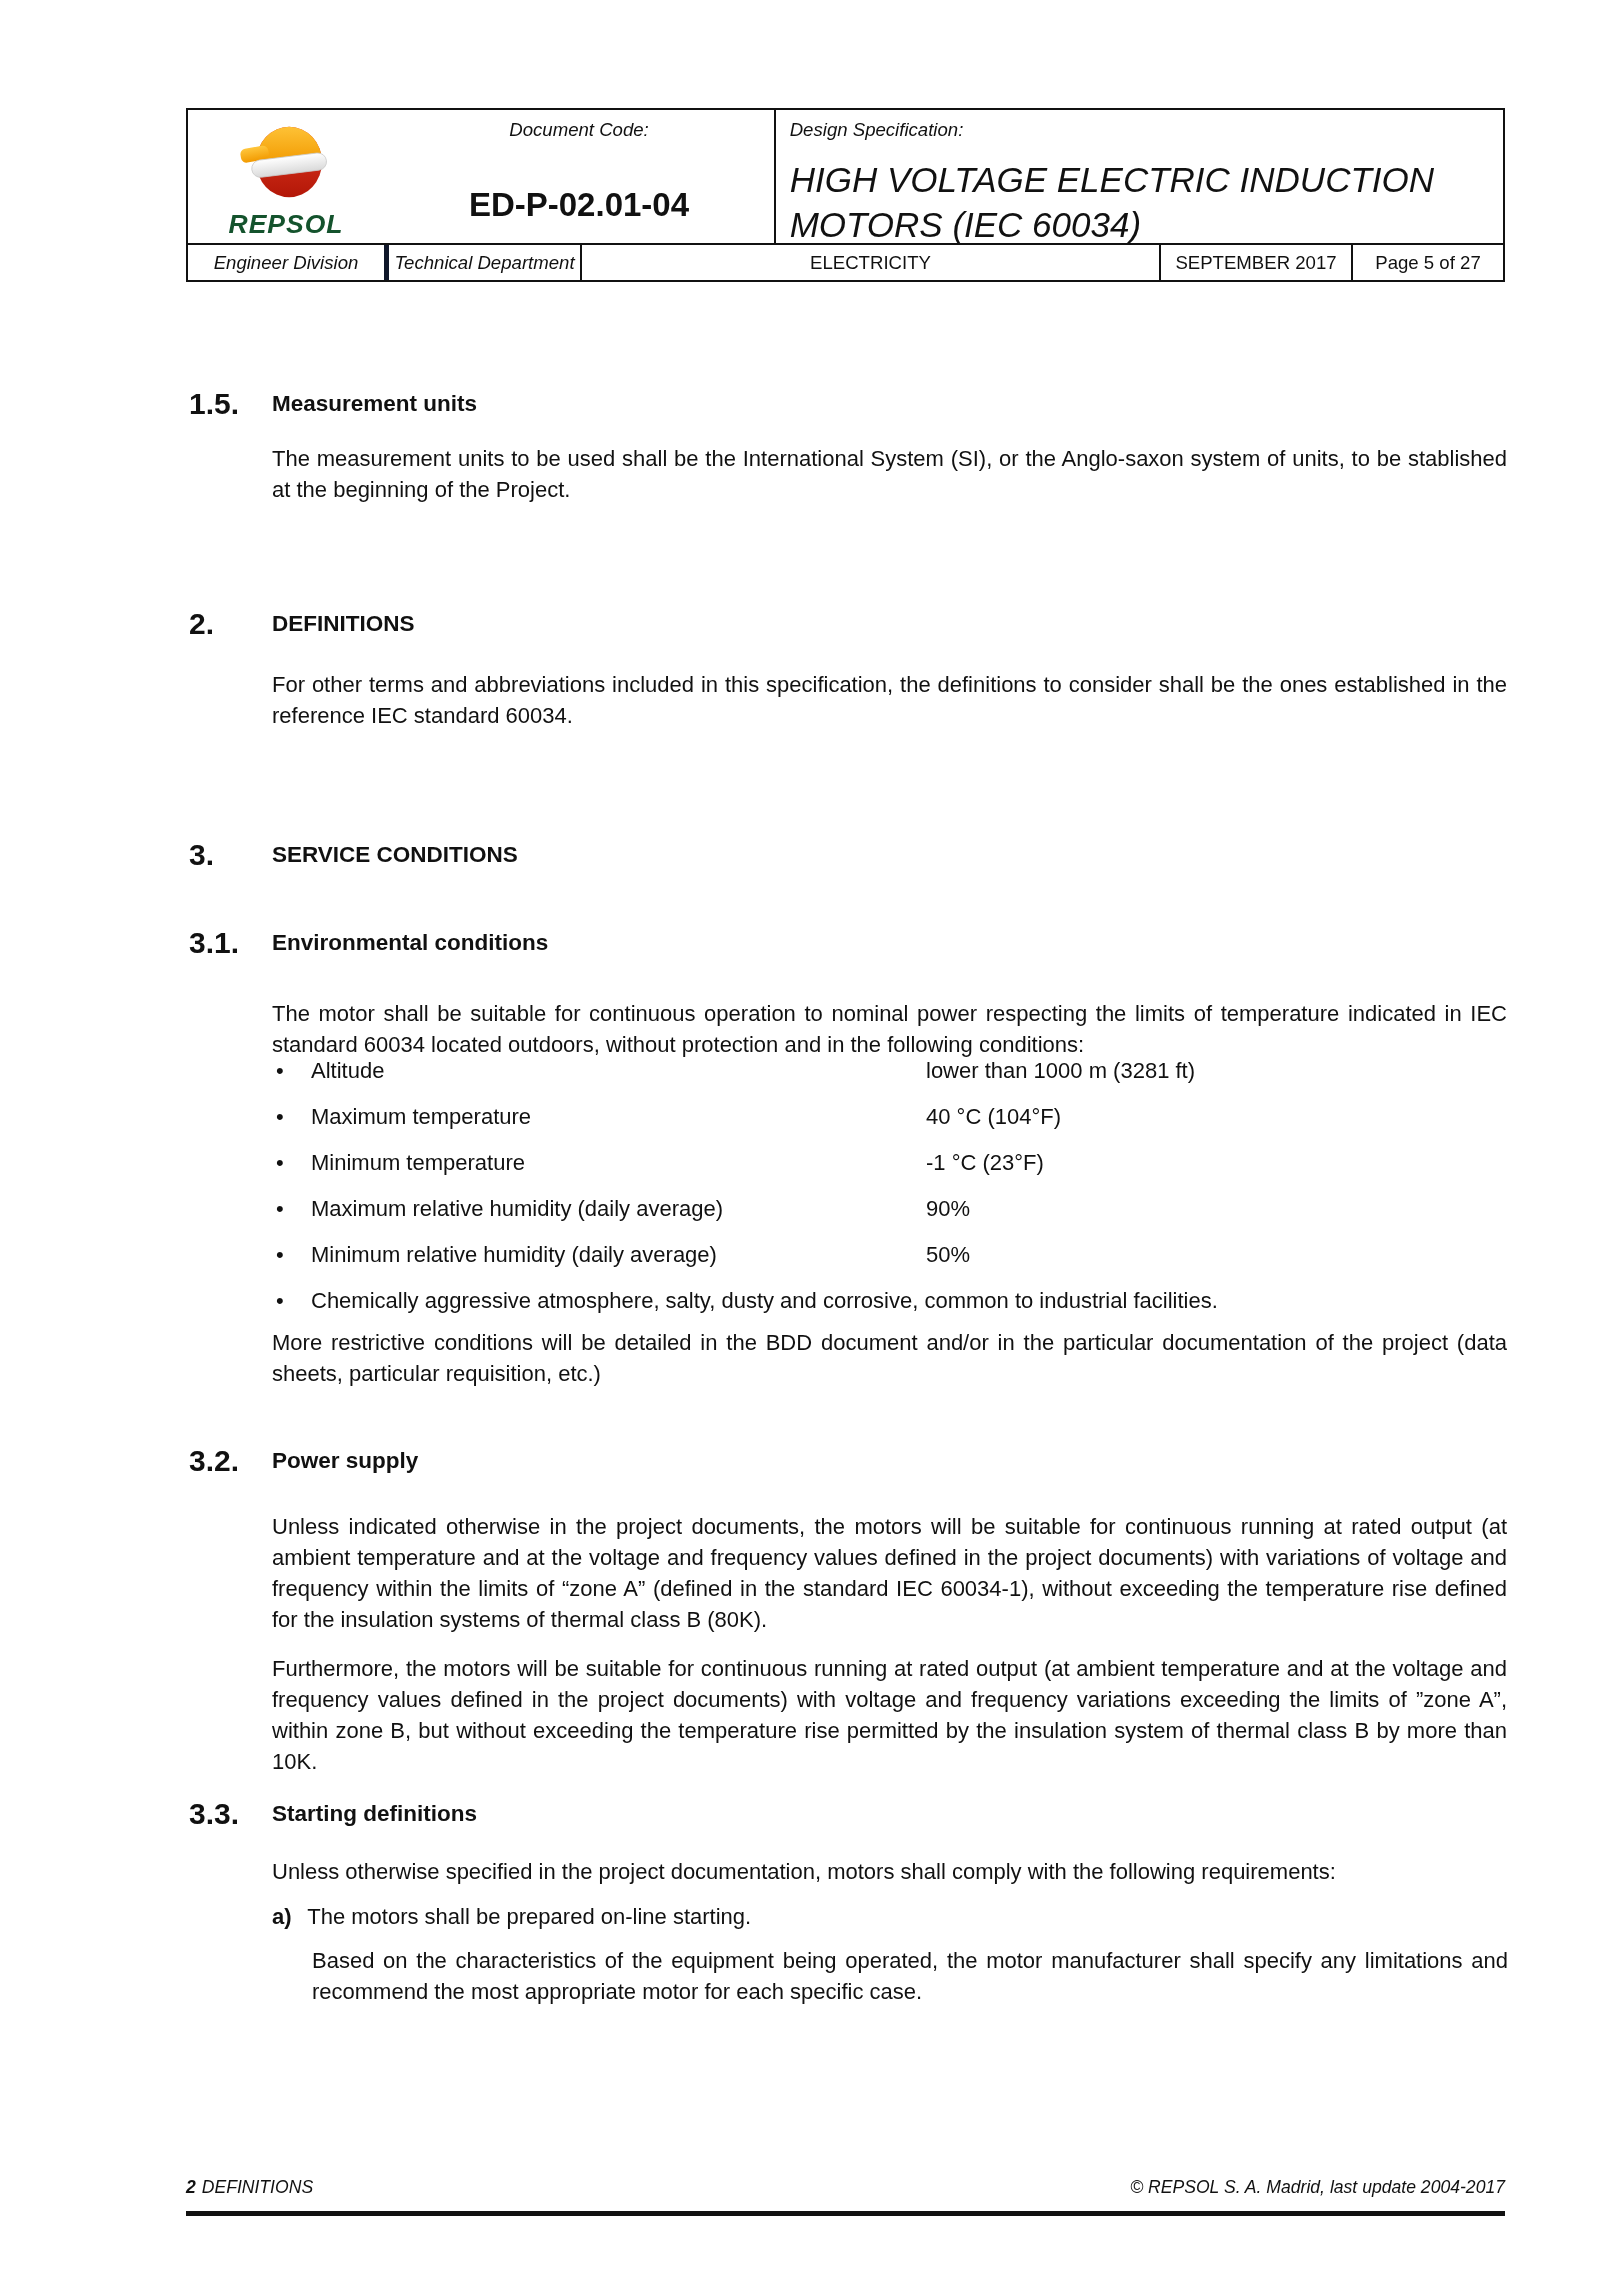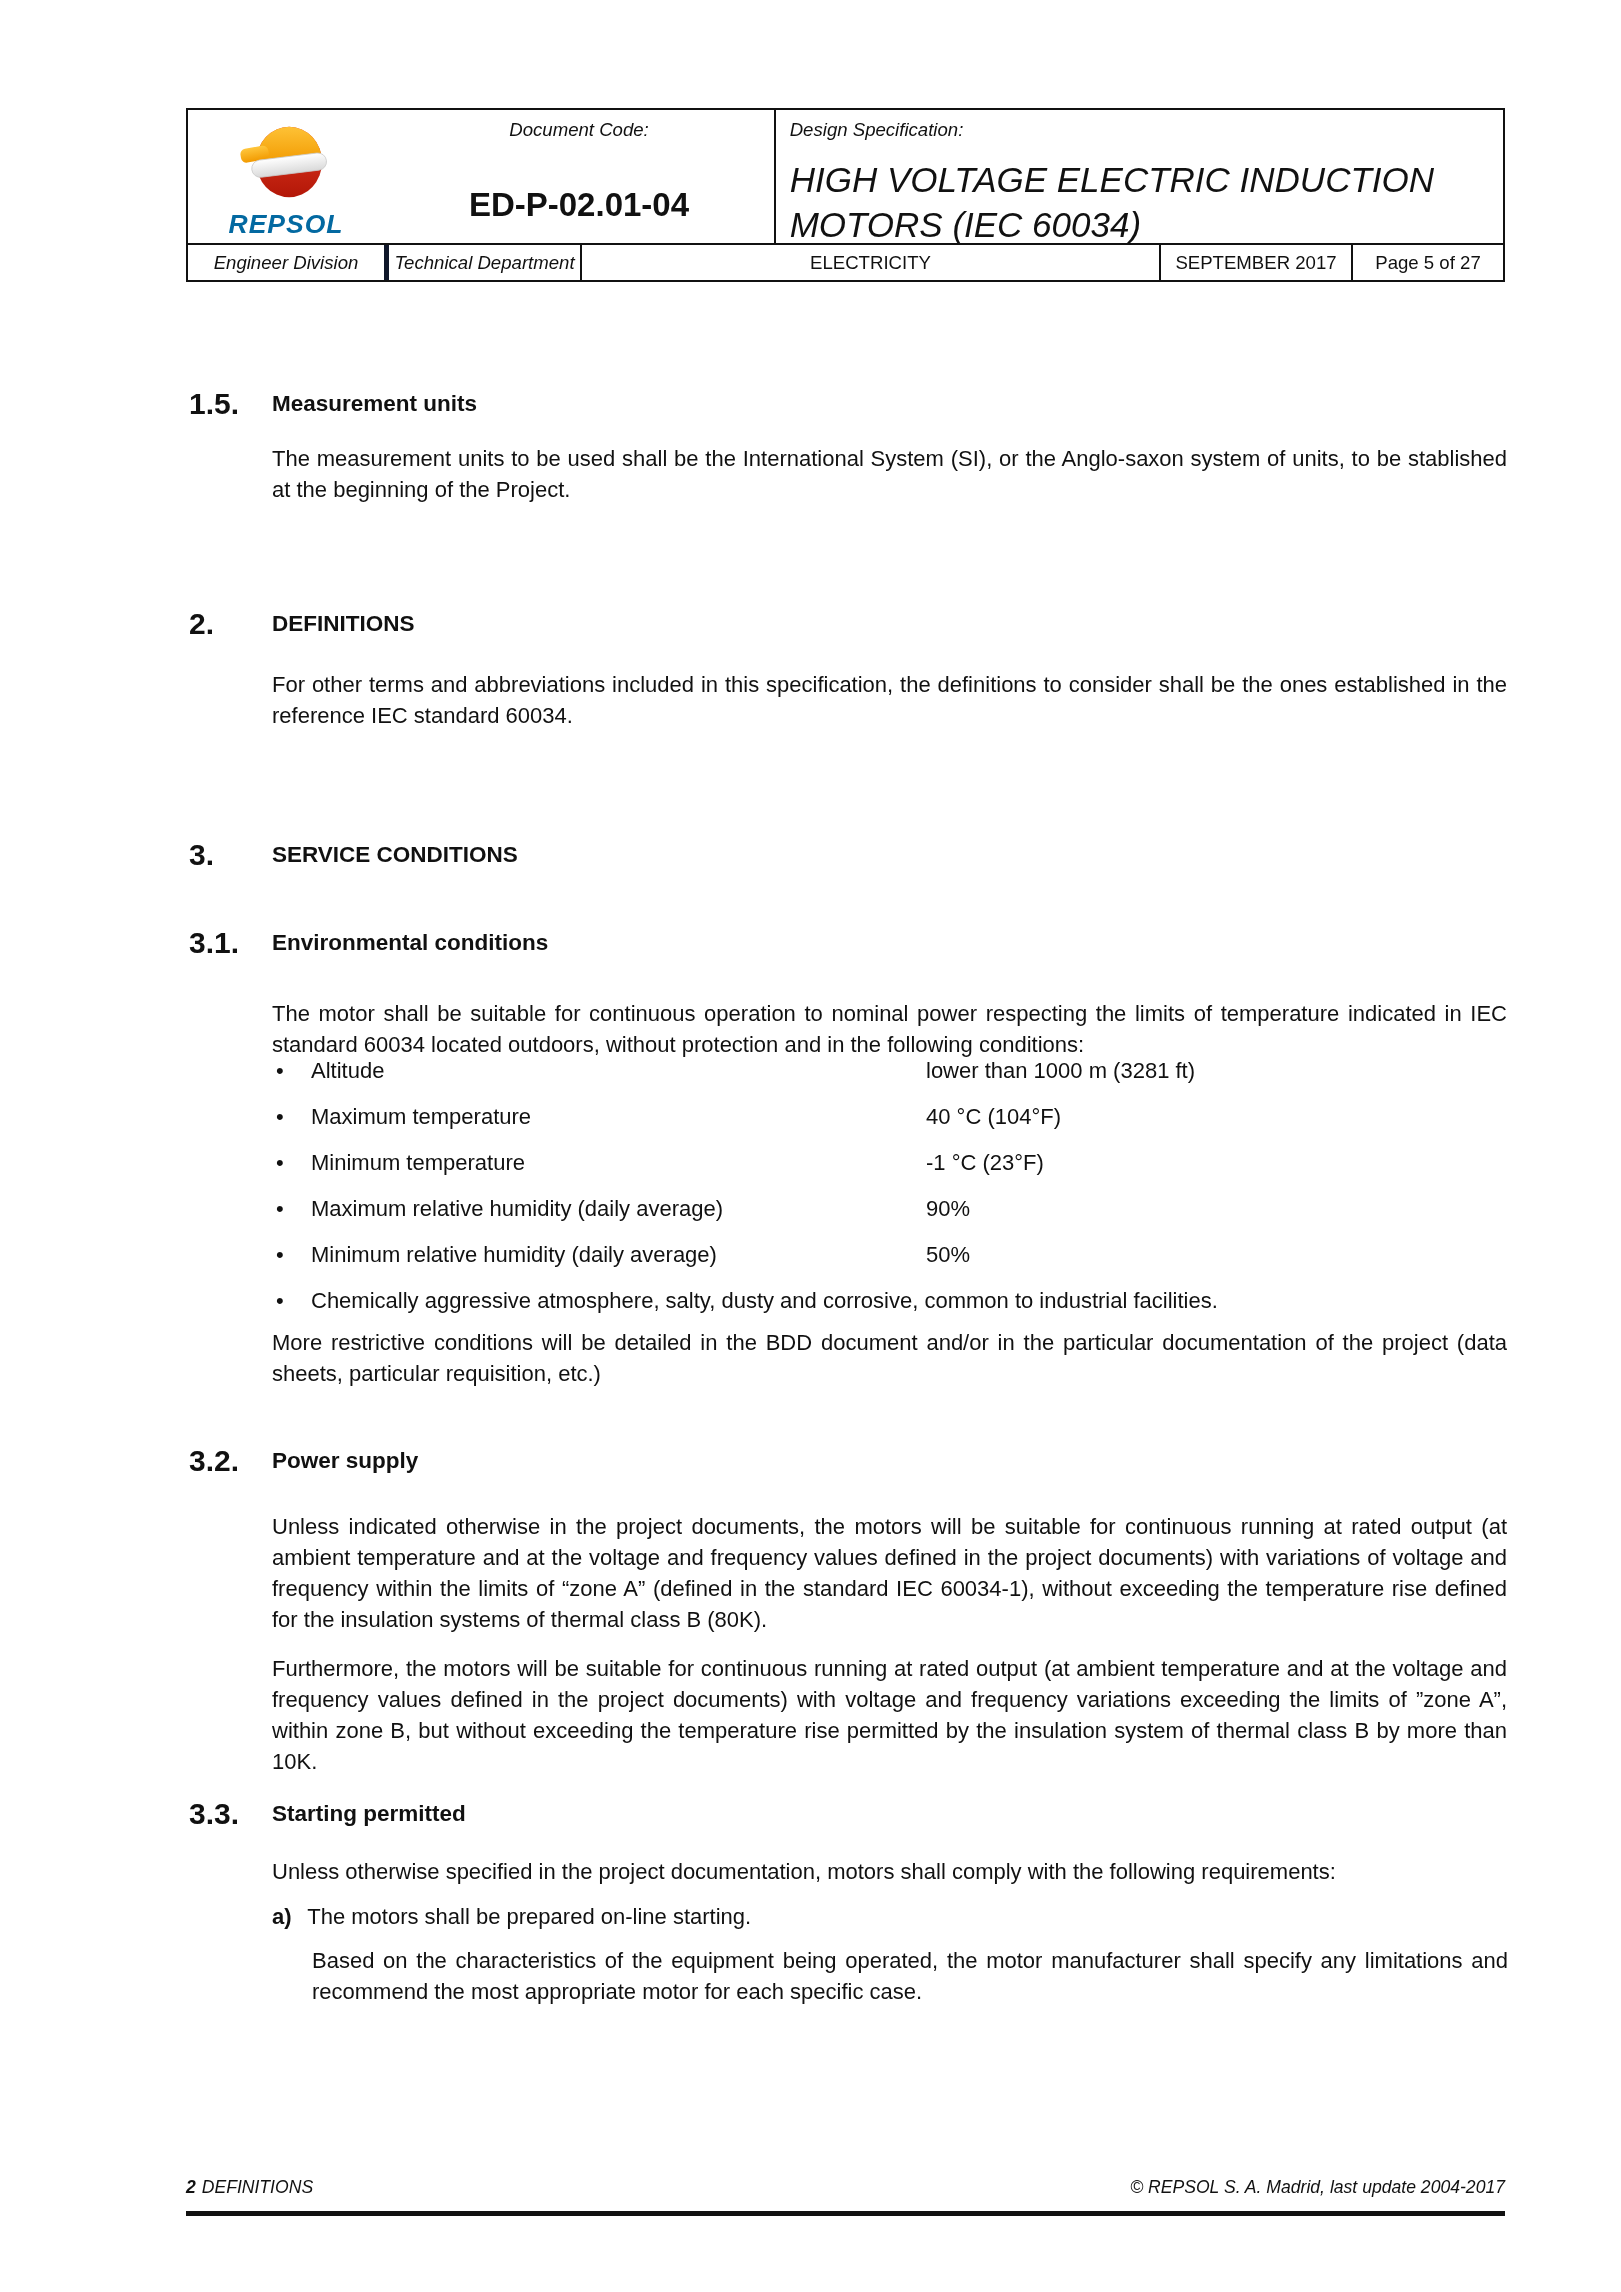--- a/index.html
+++ b/index.html
@@ -16,21 +16,21 @@
     position:absolute;left:186px;top:108px;width:1319px;
     border:2.9px solid #111;
     box-sizing:border-box;
     background:#fff;
   }
   .hdr-top{display:flex;height:133px;box-sizing:border-box;}
   .hdr-logo-cell{width:196px;box-sizing:border-box;display:flex;flex-direction:column;align-items:center;justify-content:center;padding-top:3.9px;}
   .logo-mark{width:94px;height:90px;position:relative;}
   .logo-word{
     font-size:26.5px;font-weight:bold;letter-spacing:1px;
-    color:#0369a1;margin-top:2px;font-style:italic;
+    color:#14532d;margin-top:2px;font-style:italic;
   }
   .hdr-doccode-cell{width:390px;box-sizing:border-box;display:flex;flex-direction:column;align-items:center;padding-top:8.8px;}
   .hdr-label{font-style:italic;font-size:18.6px;color:#111;}
   .doc-code{font-size:33px;font-weight:bold;margin-top:45px;}
   .hdr-design-cell{flex:1;border-left:2px solid #111;box-sizing:border-box;padding:8.8px 13.7px 0 13.7px;}
   .design-title{
     font-size:35px;font-style:italic;line-height:45px;
     margin-top:16.7px;width:696px;letter-spacing:0px;
   }
   .hdr-bottom{display:flex;height:37px;border-top:2.9px solid #111;box-sizing:border-box;}
@@ -172,21 +172,21 @@
   </div>
 
   <div class="para" style="top:1327px">More restrictive conditions will be detailed in the BDD document and/or in the particular documentation of the project (data sheets, particular requisition, etc.)</div>
 
   <div class="h-num" style="top:1445px">3.2.</div>
   <div class="h-txt" style="top:1445px">Power supply</div>
   <div class="para" style="top:1511px">Unless indicated otherwise in the project documents, the motors will be suitable for continuous running at rated output (at ambient temperature and at the voltage and frequency values defined in the project documents) with variations of voltage and frequency within the limits of “zone A” (defined in the standard IEC 60034-1), without exceeding the temperature rise defined for the insulation systems of thermal class B (80K).</div>
   <div class="para" style="top:1653px">Furthermore, the motors will be suitable for continuous running at rated output (at ambient temperature and at the voltage and frequency values defined in the project documents) with voltage and frequency variations exceeding the limits of ”zone A”, within zone B, but without exceeding the temperature rise permitted by the insulation system of thermal class B by more than 10K.</div>
 
   <div class="h-num" style="top:1798px">3.3.</div>
-  <div class="h-txt" style="top:1798px">Starting permitted</div>
+  <div class="h-txt" style="top:1798px">Starting definitions</div>
   <div class="para" style="top:1856px">Unless otherwise specified in the project documentation, motors shall comply with the following requirements:</div>
 
   <div class="a-item" style="top:1901px">
     <span class="a-num">a)</span><span>The motors shall be prepared on-line starting.</span>
   </div>
   <div class="sub-para" style="top:1945px">Based on the characteristics of the equipment being operated, the motor manufacturer shall specify any limitations and recommend the most appropriate motor for each specific case.</div>
 
   <div class="footer-row">
     <span><span class="footer-num">2</span><span>DEFINITIONS</span></span>
     <span>© REPSOL S. A. Madrid, last update 2004-2017</span>

